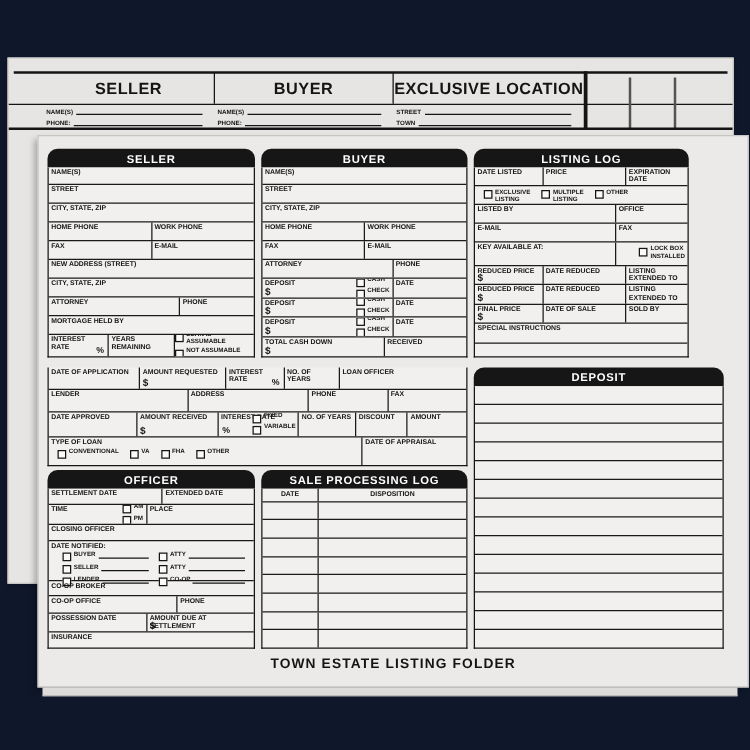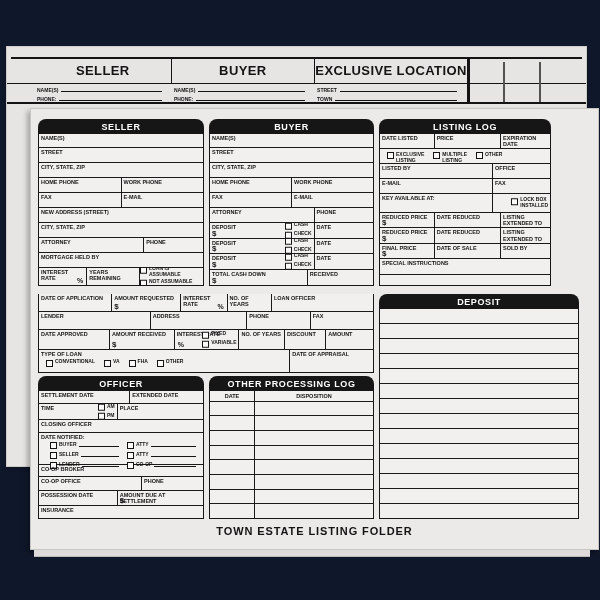--- a/index.html
+++ b/index.html
@@ -638,21 +638,21 @@
           </div>
           <div class="frow last" style="flex: 0.95 1 0%;">
             <div class="fcell" style="flex: 1 1 0%;">
               <span class="flbl">INSURANCE</span>
             </div>
           </div>
         </div>
     </div>
 
     <div class="section sec-splog">
-      <div class="sec-bar">OTHER PROCESSING LOG</div>
+      <div class="sec-bar">SALE PROCESSING LOG</div>
       <div class="sec-body">
           <div class="sp-row sp-head">
             <div class="sp-date">DATE</div>
             <div class="sp-disp">DISPOSITION</div>
           </div>
           <div class="sp-row">
             <div class="sp-date"></div>
             <div class="sp-disp"></div>
           </div>
           <div class="sp-row">

